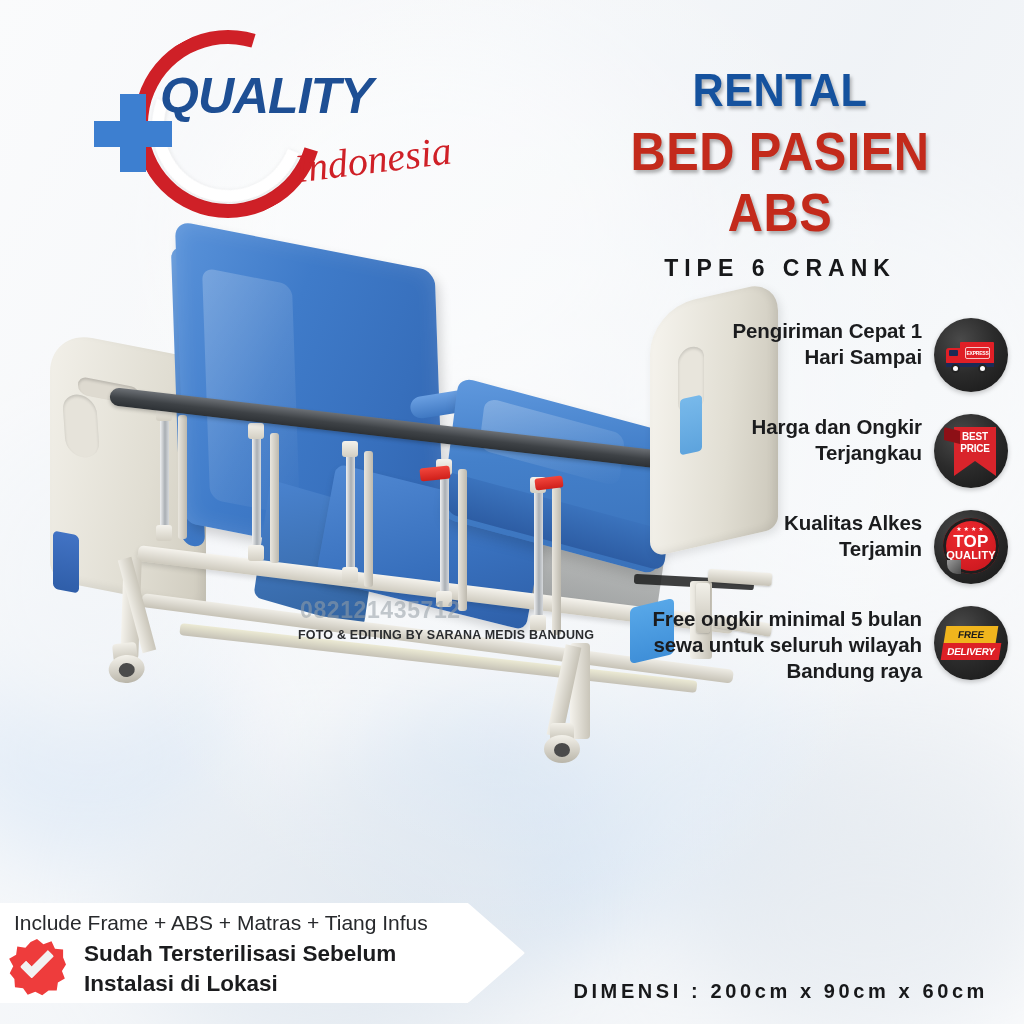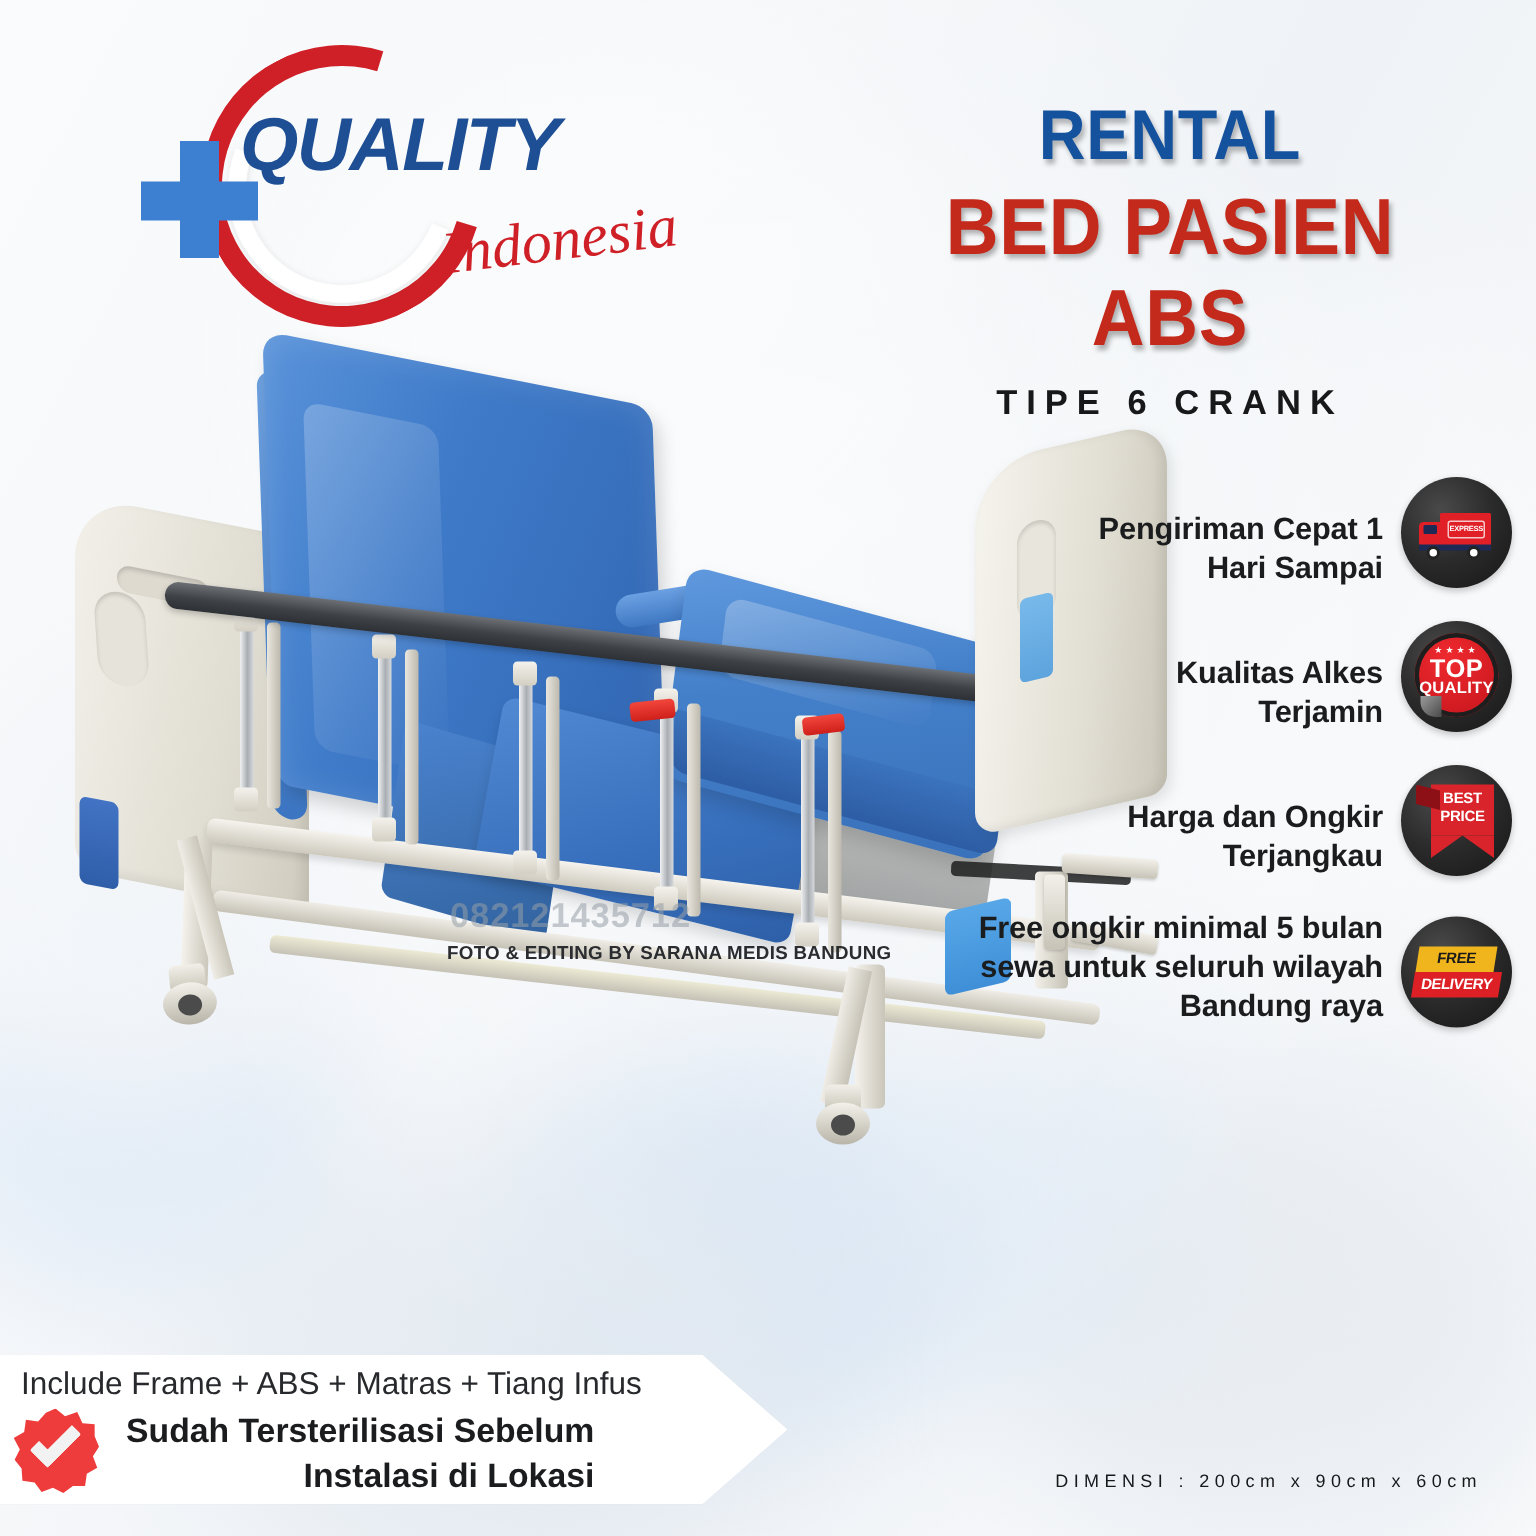--- a/index.html
+++ b/index.html
@@ -87,21 +87,21 @@
     margin-top:4px; text-shadow:2px 3px 4px rgba(0,0,0,.30);
     transform:scaleX(.92); transform-origin:center;
   }
   #headline .l3 {
     margin-top:12px; font-size:23px; font-weight:bold; color:#17181a;
     letter-spacing:6px;
   }
 
   
   #features { position:absolute; right:16px; top:318px; width:376px; }
-  .feat { display:flex; align-items:flex-end; justify-content:flex-end; gap:12px; margin-bottom:22px; }
+  .feat { display:flex; align-items:flex-start; justify-content:flex-end; gap:12px; margin-bottom:22px; }
   .feat .txt {
     text-align:right; font-size:20.5px; font-weight:bold; color:#1b1c1e;
     line-height:1.28; letter-spacing:-.1px;
   }
   .feat .badge {
     flex:0 0 auto; width:74px; height:74px; border-radius:50%;
     background:radial-gradient(circle at 36% 30%, #4a4a4a 0%, #2b2b2b 48%, #161616 100%);
     position:relative; overflow:hidden;
     box-shadow:0 2px 5px rgba(0,0,0,.22);
   }
@@ -306,34 +306,34 @@
   #wm-phone { position:absolute; left:300px; top:597px; font-size:23px; font-weight:bold;
     color:rgba(150,158,166,.55); letter-spacing:.6px; }
   #wm-credit { position:absolute; left:298px; top:628px; font-size:12.5px; font-weight:bold;
     color:#2a2c2f; letter-spacing:.2px; }
 
   
   #banner { position:absolute; left:0; top:903px; width:525px; height:100px;
     background:#fff;
     -webkit-clip-path:polygon(0 0, 468px 0, 525px 50%, 468px 100%, 0 100%);
     clip-path:polygon(0 0, 468px 0, 525px 50%, 468px 100%, 0 100%);
-    box-shadow:0 3px 10px rgba(0,0,0,.12);text-align:right; }
+    box-shadow:0 3px 10px rgba(0,0,0,.12); }
   #banner .line1 { position:absolute; left:14px; top:8px; font-size:21px; color:#27292c; }
   #banner .chk { position:absolute; left:8px; top:36px; width:58px; height:58px; }
   #banner .chk .star { position:absolute; inset:0; background:#ee3c3c;
     -webkit-clip-path:polygon(50% 0,61% 9%,75% 4%,81% 17%,95% 18%,95% 32%,100% 44%,93% 55%,98% 68%,86% 75%,84% 89%,70% 89%,59% 97%,47% 91%,34% 96%,26% 85%,12% 83%,11% 69%,3% 59%,9% 47%,2% 34%,14% 27%,16% 13%,30% 15%,39% 5%);
     clip-path:polygon(50% 0,61% 9%,75% 4%,81% 17%,95% 18%,95% 32%,100% 44%,93% 55%,98% 68%,86% 75%,84% 89%,70% 89%,59% 97%,47% 91%,34% 96%,26% 85%,12% 83%,11% 69%,3% 59%,9% 47%,2% 34%,14% 27%,16% 13%,30% 15%,39% 5%); }
   #banner .chk .tick { position:absolute; left:13px; top:14px; width:32px; height:17px;
     border-left:9px solid #f2f2f2; border-bottom:9px solid #f2f2f2;
     transform:rotate(-45deg); border-radius:2px; }
   #banner .line2 { position:absolute; left:84px; top:36px; font-size:22.5px; font-weight:bold;
     color:#1b1c1e; line-height:1.32; }
 
   
-  #dimensi { position:absolute; right:36px; top:980px; font-size:12px; font-weight:normal;
+  #dimensi { position:absolute; right:36px; top:980px; font-size:20px; font-weight:bold;
     color:#17181a; letter-spacing:3.6px; }
 </style>
 </head>
 <body>
 
 <div id="bg">
   <div class="base"></div>
   <div class="blob b1"></div>
   <div class="blob b2"></div>
   <div class="blob b3"></div>
@@ -457,40 +457,40 @@
         </div>
       <div class="cab"></div>
         <div class="win"></div>
         <div class="bar"></div>
       <div class="wh a"></div>
         <div class="wh b"></div>
     </div>
   </div>
 
   <div class="feat">
+    <div class="txt">Harga dan Ongkir<br>Terjangkau</div>
+    <div class="badge bd-price">
+      <div class="rib"></div>
+        <div class="fold"></div>
+      <div class="p1">BEST</div>
+      <div class="p2">PRICE</div>
+    </div>
+  </div>
+
+  <div class="feat">
     <div class="txt">Kualitas Alkes<br>Terjamin</div>
     <div class="badge bd-top">
       <div class="circ"></div>
       <div class="stars">★★★★</div>
       <div class="t1">TOP</div>
       <div class="t2">QUALITY</div>
       <div class="curl"></div>
     </div>
   </div>
 
-  <div class="feat">
-    <div class="txt">Harga dan Ongkir<br>Terjangkau</div>
-    <div class="badge bd-price">
-      <div class="rib"></div>
-        <div class="fold"></div>
-      <div class="p1">BEST</div>
-      <div class="p2">PRICE</div>
-    </div>
-  </div>
-
 
   <div class="feat">
     <div class="txt">Free ongkir minimal 5 bulan<br>sewa untuk seluruh wilayah<br>Bandung raya</div>
     <div class="badge bd-free">
       <div class="f1">FREE</div>
       <div class="f2">DELIVERY</div>
     </div>
   </div>
 
 </div>

